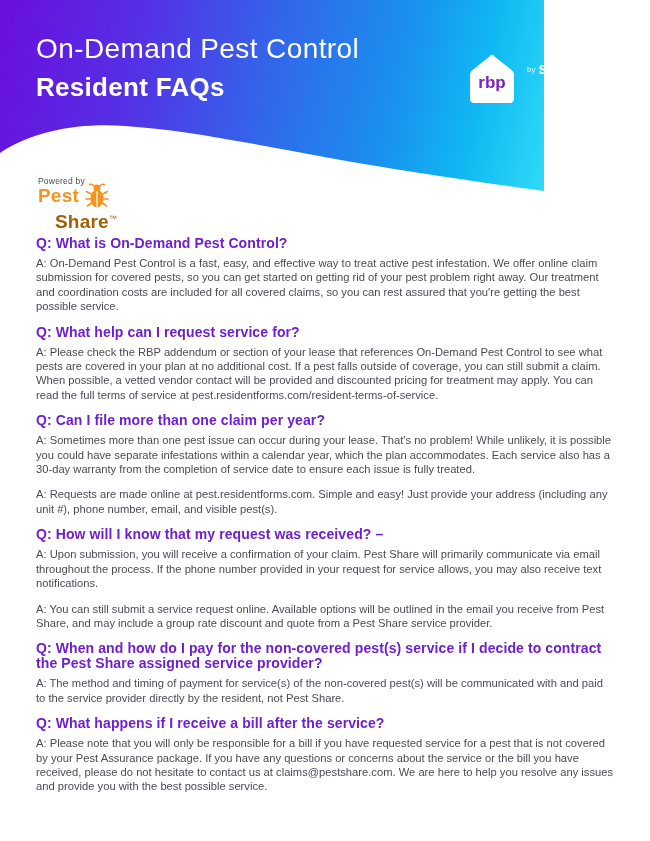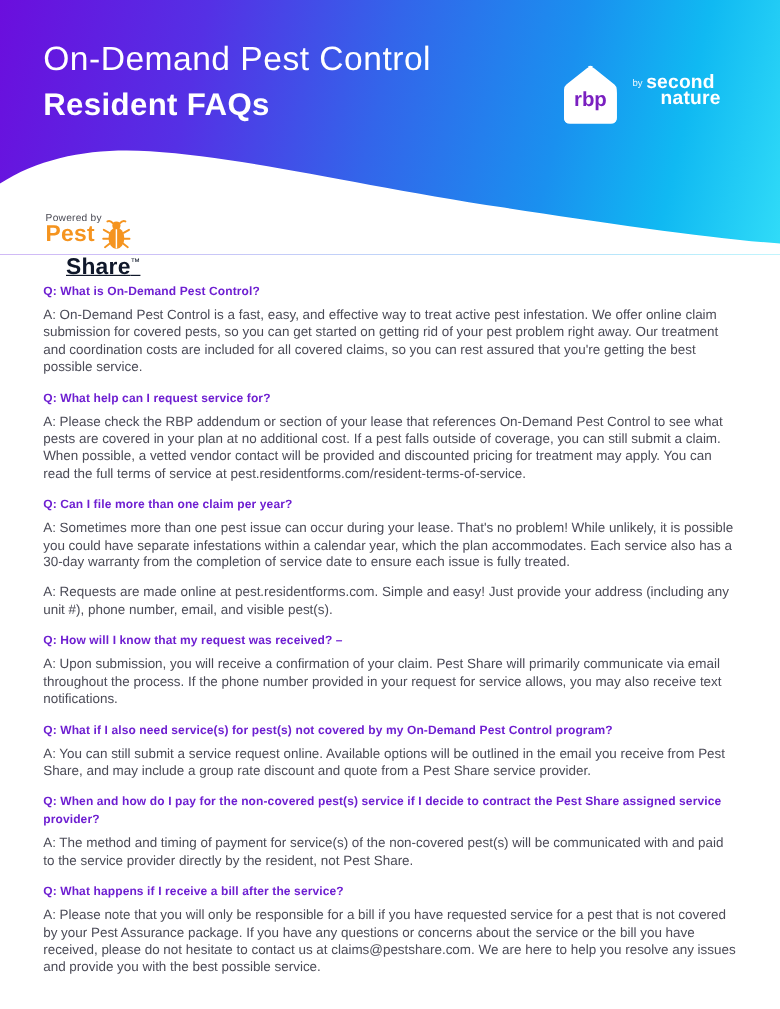--- a/index.html
+++ b/index.html
@@ -10,21 +10,21 @@
     width: 650px;
     height: 841px;
     background: #ffffff;
     overflow: hidden;
     margin: 0 auto;
   }
 
   
   .header {
     position: relative;
-    width: 650px;
+    width: 544px;
     height: 212px;
     background: linear-gradient(103deg, #6b0edd 0%, #5530e5 25%, #3365ea 48%, #1a90ef 70%, #10b9f2 85%, #31dcf8 100%);
   }
   .wave {
     position: absolute;
     left: 0; bottom: 0;
     width: 650px; height: 95px;
     display: block;
   }
   .title-block {
@@ -88,37 +88,36 @@
     display: flex;
     align-items: flex-start;
     color: #f5941f;
     font-weight: 700;
     font-size: 19px;
     line-height: 18px;
     letter-spacing: 0.2px;
   }
   .ps-line1 .bug { margin-left: 6px; margin-top: -5px; }
   .ps-line2 {
-    color: #0f172a;
+    color: #a16207;
     font-weight: 700;
     font-size: 19px;
     line-height: 17px;
     letter-spacing: 0.2px;
     padding-left: 17px;
-    text-decoration: underline;
   }
   .ps-line2 sup { font-size: 8px; font-weight: 400; }
 
   
   .faq {
     padding: 24px 36px 0 36px;
   }
   .faq-item h3 {
     color: #6e1fd1;
-    font-size: 10px;
+    font-size: 14px;
     font-weight: 700;
     line-height: 15px;
     letter-spacing: 0.1px;
     margin-bottom: 5px;
   }
   .faq-item p {
     color: #4b4b57;
     font-size: 11.2px;
     line-height: 14.4px;
     margin-bottom: 11px;
@@ -206,21 +205,20 @@
     <section class="faq-item">
       <p>A: Requests are made online at pest.residentforms.com. Simple and easy! Just provide your address (including any unit #), phone number, email, and visible pest(s).</p>
     </section>
 
     <section class="faq-item">
       <h3>Q: How will I know that my request was received? –</h3>
       <p>A: Upon submission, you will receive a confirmation of your claim. Pest Share will primarily communicate via email throughout the process. If the phone number provided in your request for service allows, you may also receive text notifications.</p>
     </section>
 
     <section class="faq-item">
-      <h3>Q: What if I also need service(s) for pest(s) not covered by my On-Demand Pest Control program?</h3>
       <p>A: You can still submit a service request online. Available options will be outlined in the email you receive from Pest Share, and may include a group rate discount and quote from a Pest Share service provider.</p>
     </section>
 
     <section class="faq-item">
       <h3>Q: When and how do I pay for the non-covered pest(s) service if I decide to contract the Pest Share assigned service provider?</h3>
       <p>A: The method and timing of payment for service(s) of the non-covered pest(s) will be communicated with and paid to the service provider directly by the resident, not Pest Share.</p>
     </section>
 
     <section class="faq-item">
       <h3>Q: What happens if I receive a bill after the service?</h3>

